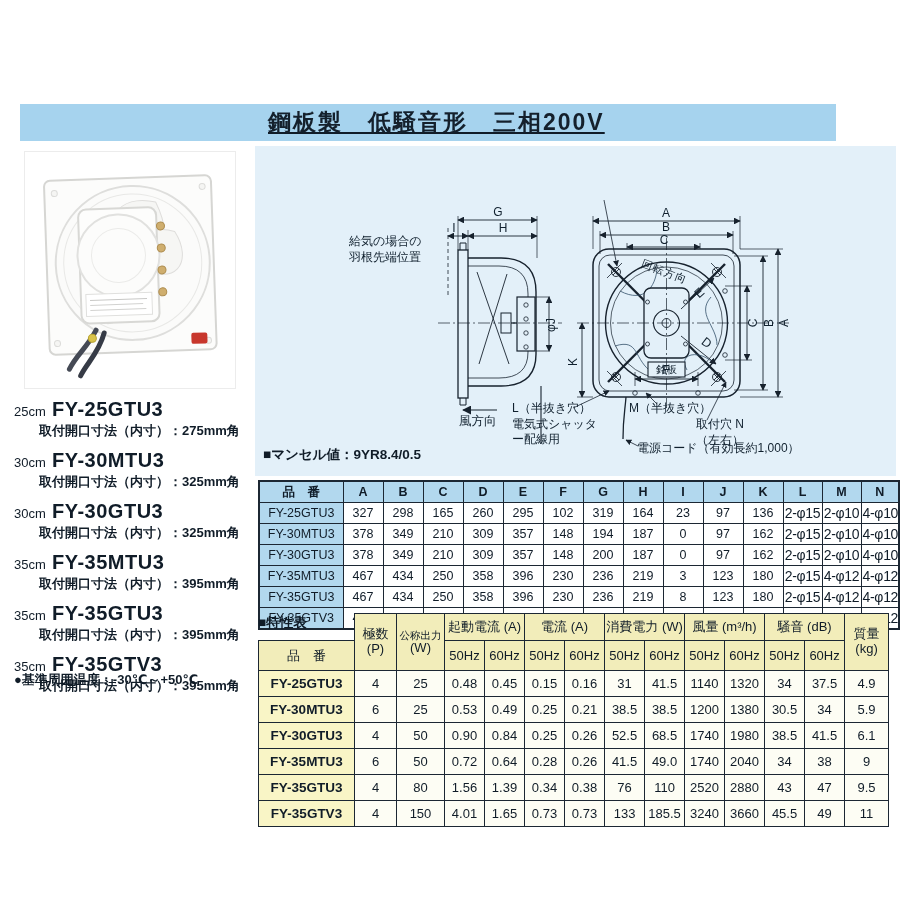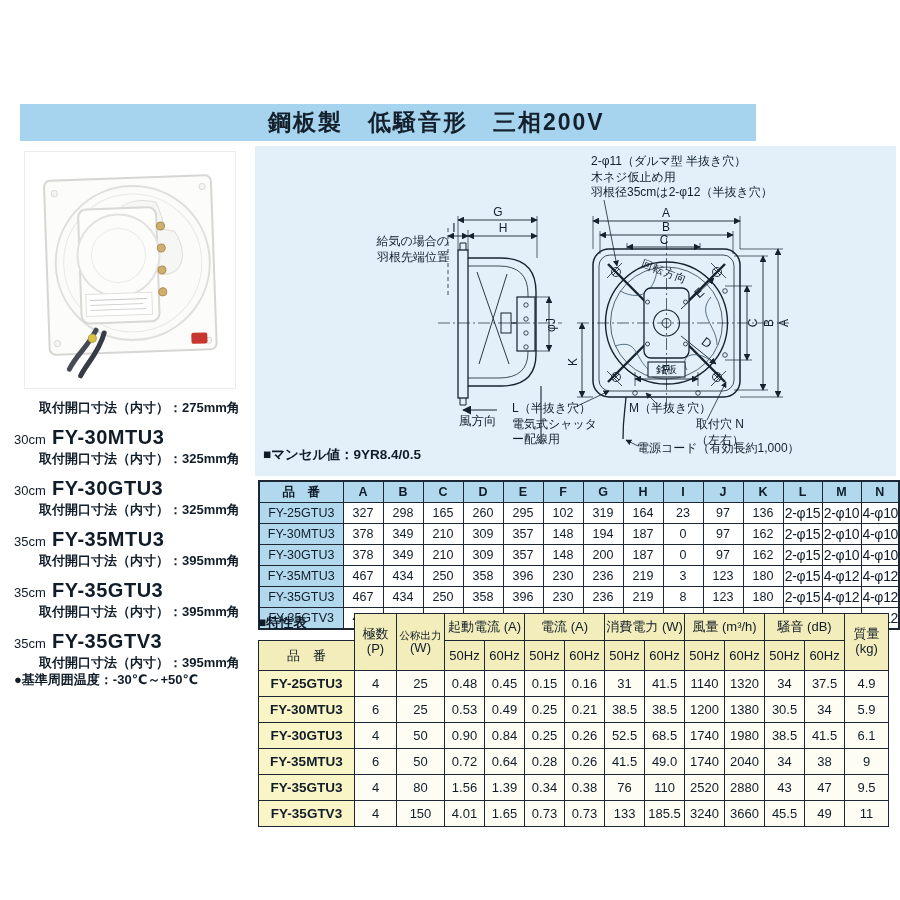--- a/index.html
+++ b/index.html
@@ -1,21 +1,21 @@
 <!DOCTYPE html>
 <html><head>
 <meta charset="utf-8">
 <style>
   html,body{margin:0;padding:0;}
   body{width:900px;height:900px;background:#ffffff;position:relative;overflow:hidden;
        font-family:"Liberation Sans","DejaVu Sans",sans-serif;color:#101c28;}
   .abs{position:absolute;}
 
   
-  .title-bar{left:20px;top:104px;width:736px;height:37px;background:#a6d3ee;}
+  .title-bar{left:20px;top:104px;width:816px;height:37px;background:#a6d3ee;text-decoration:underline;}
   .title-text{display:block;padding-left:248px;line-height:37px;font-size:23px;font-weight:bold;
               letter-spacing:2px;color:#14202c;}
 
   
   .photo-box{left:24px;top:151px;width:212px;height:238px;background:#fff;}
 
   
   .product-list{left:14px;top:398px;width:245px;}
   .prod{margin-bottom:9px;}
   .prod .l1{display:flex;align-items:baseline;}
@@ -24,21 +24,21 @@
   .prod .detail{font-size:13px;font-weight:bold;margin-left:25px;margin-top:1px;white-space:nowrap;}
   .ambient-note{left:14px;top:671px;font-size:13px;font-weight:bold;}
 
   
   .diagram-panel{left:255px;top:146px;width:641px;height:330px;background:#e3f0f9;}
   .diagram-panel .section-title{position:absolute;left:8px;top:5px;font-size:14px;font-weight:bold;}
   .diagram-panel .munsell{position:absolute;left:8px;top:300px;font-size:13.5px;font-weight:bold;}
   .draw{position:absolute;left:0;top:0;}
   .ann{position:absolute;font-size:12px;line-height:1.3;white-space:pre-line;color:#10202e;}
   .hole-note{left:336px;top:8px;}
-  .intake-note{left:94px;top:88px;width:100px;text-align:right;}
+  .intake-note{left:94px;top:88px;width:100px;}
   .wind-note{left:204px;top:267px;font-size:12.5px;}
   .l-note{left:257px;top:255px;}
   .m-note{left:374px;top:255px;}
   .n-note{left:428px;top:271px;width:74px;text-align:center;}
   .cord-note{left:382px;top:295px;}
 
   
   table{border-collapse:collapse;table-layout:fixed;}
   td,th{border:1.4px solid #1c2733;text-align:center;vertical-align:middle;
         font-weight:normal;overflow:hidden;white-space:nowrap;}
@@ -98,20 +98,24 @@
         <path d="M70,178 C60,196 50,201 42,216" fill="none" stroke="#454a55" stroke-width="5" stroke-linecap="round"></path>
         <path d="M78,181 C72,201 59,211 53,223" fill="none" stroke="#363b46" stroke-width="5" stroke-linecap="round"></path>
         <circle cx="66" cy="186" r="4" fill="#d9c34b" stroke="#b7a231"></circle>
         <rect x="165" y="184" width="16" height="11" rx="2" fill="#c8372d"></rect>
       </g>
     </svg>
   </div>
 
   <div class="abs product-list">
       <div class="prod">
+        <div class="l1">
+          <span class="size">25cm</span>
+          <span class="model">FY-25GTU3</span>
+        </div>
         <div class="detail">取付開口寸法（内寸）：275mm角</div>
       </div>
       <div class="prod">
         <div class="l1">
           <span class="size">30cm</span>
           <span class="model">FY-30MTU3</span>
         </div>
         <div class="detail">取付開口寸法（内寸）：325mm角</div>
       </div>
       <div class="prod">
@@ -273,23 +277,20 @@
           <text transform="rotate(-90 518 177)" x="518" y="177">B</text>
           <text transform="rotate(-90 502 177)" x="502" y="177">C</text>
           <text transform="rotate(-42 447 150)" x="447" y="150" font-size="12.5">E</text>
           <text transform="rotate(38 449 200)" x="449" y="200" font-size="12.5">D</text>
           <text x="411" y="228">F</text>
           <text transform="rotate(21 408 129)" x="408" y="129" font-size="11" letter-spacing="1">回転方向</text>
           <text x="411.5" y="227" font-size="10.5">銘板</text>
         </g>
       </g>
     </svg>
-    <div class="ann hole-note">2-φ11（ダルマ型 半抜き穴）
-木ネジ仮止め用
-羽根径35cmは2-φ12（半抜き穴）</div>
     <div class="ann intake-note">給気の場合の
 羽根先端位置</div>
     <div class="ann wind-note">風方向</div>
     <div class="ann l-note">L（半抜き穴）
 電気式シャッタ
 ー配線用</div>
     <div class="ann m-note">M（半抜き穴）</div>
     <div class="ann n-note">取付穴 N
 （左右）</div>
     <div class="ann cord-note">電源コード（有効長約1,000）</div>

